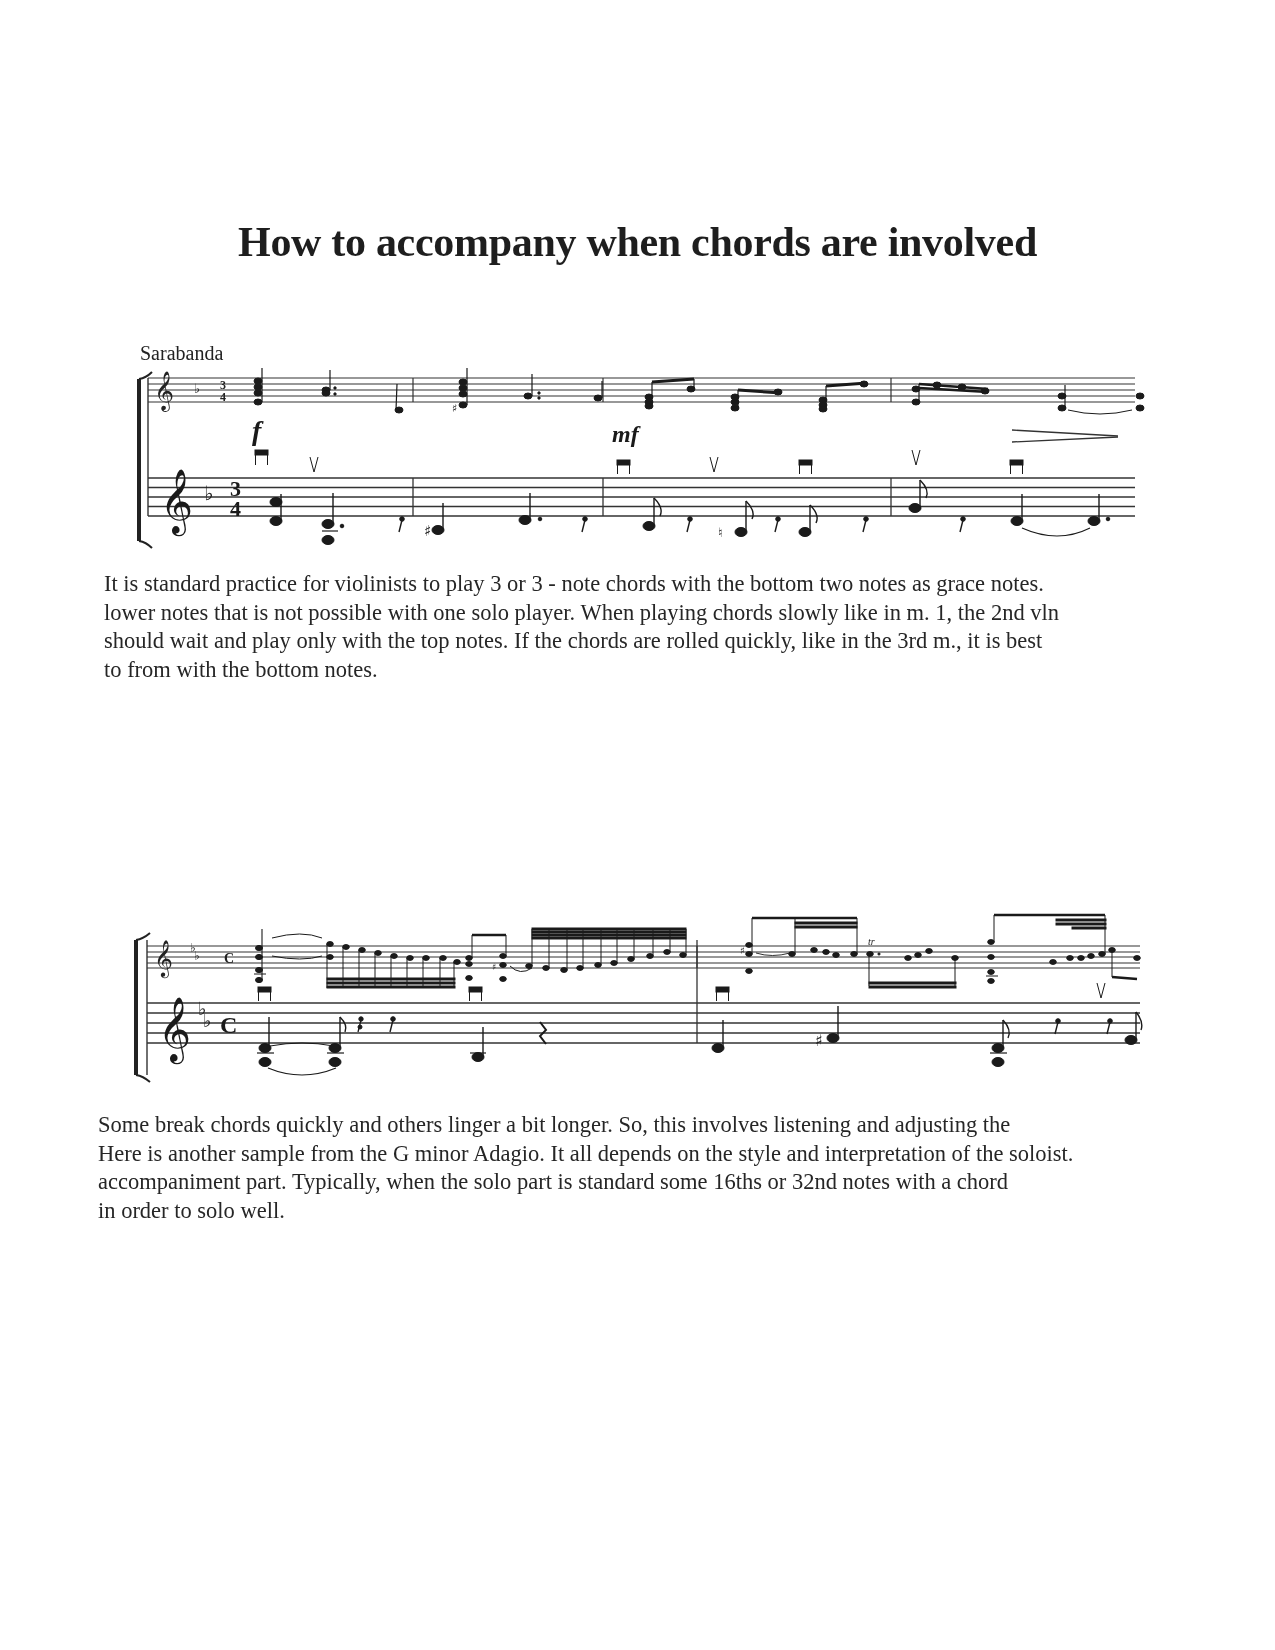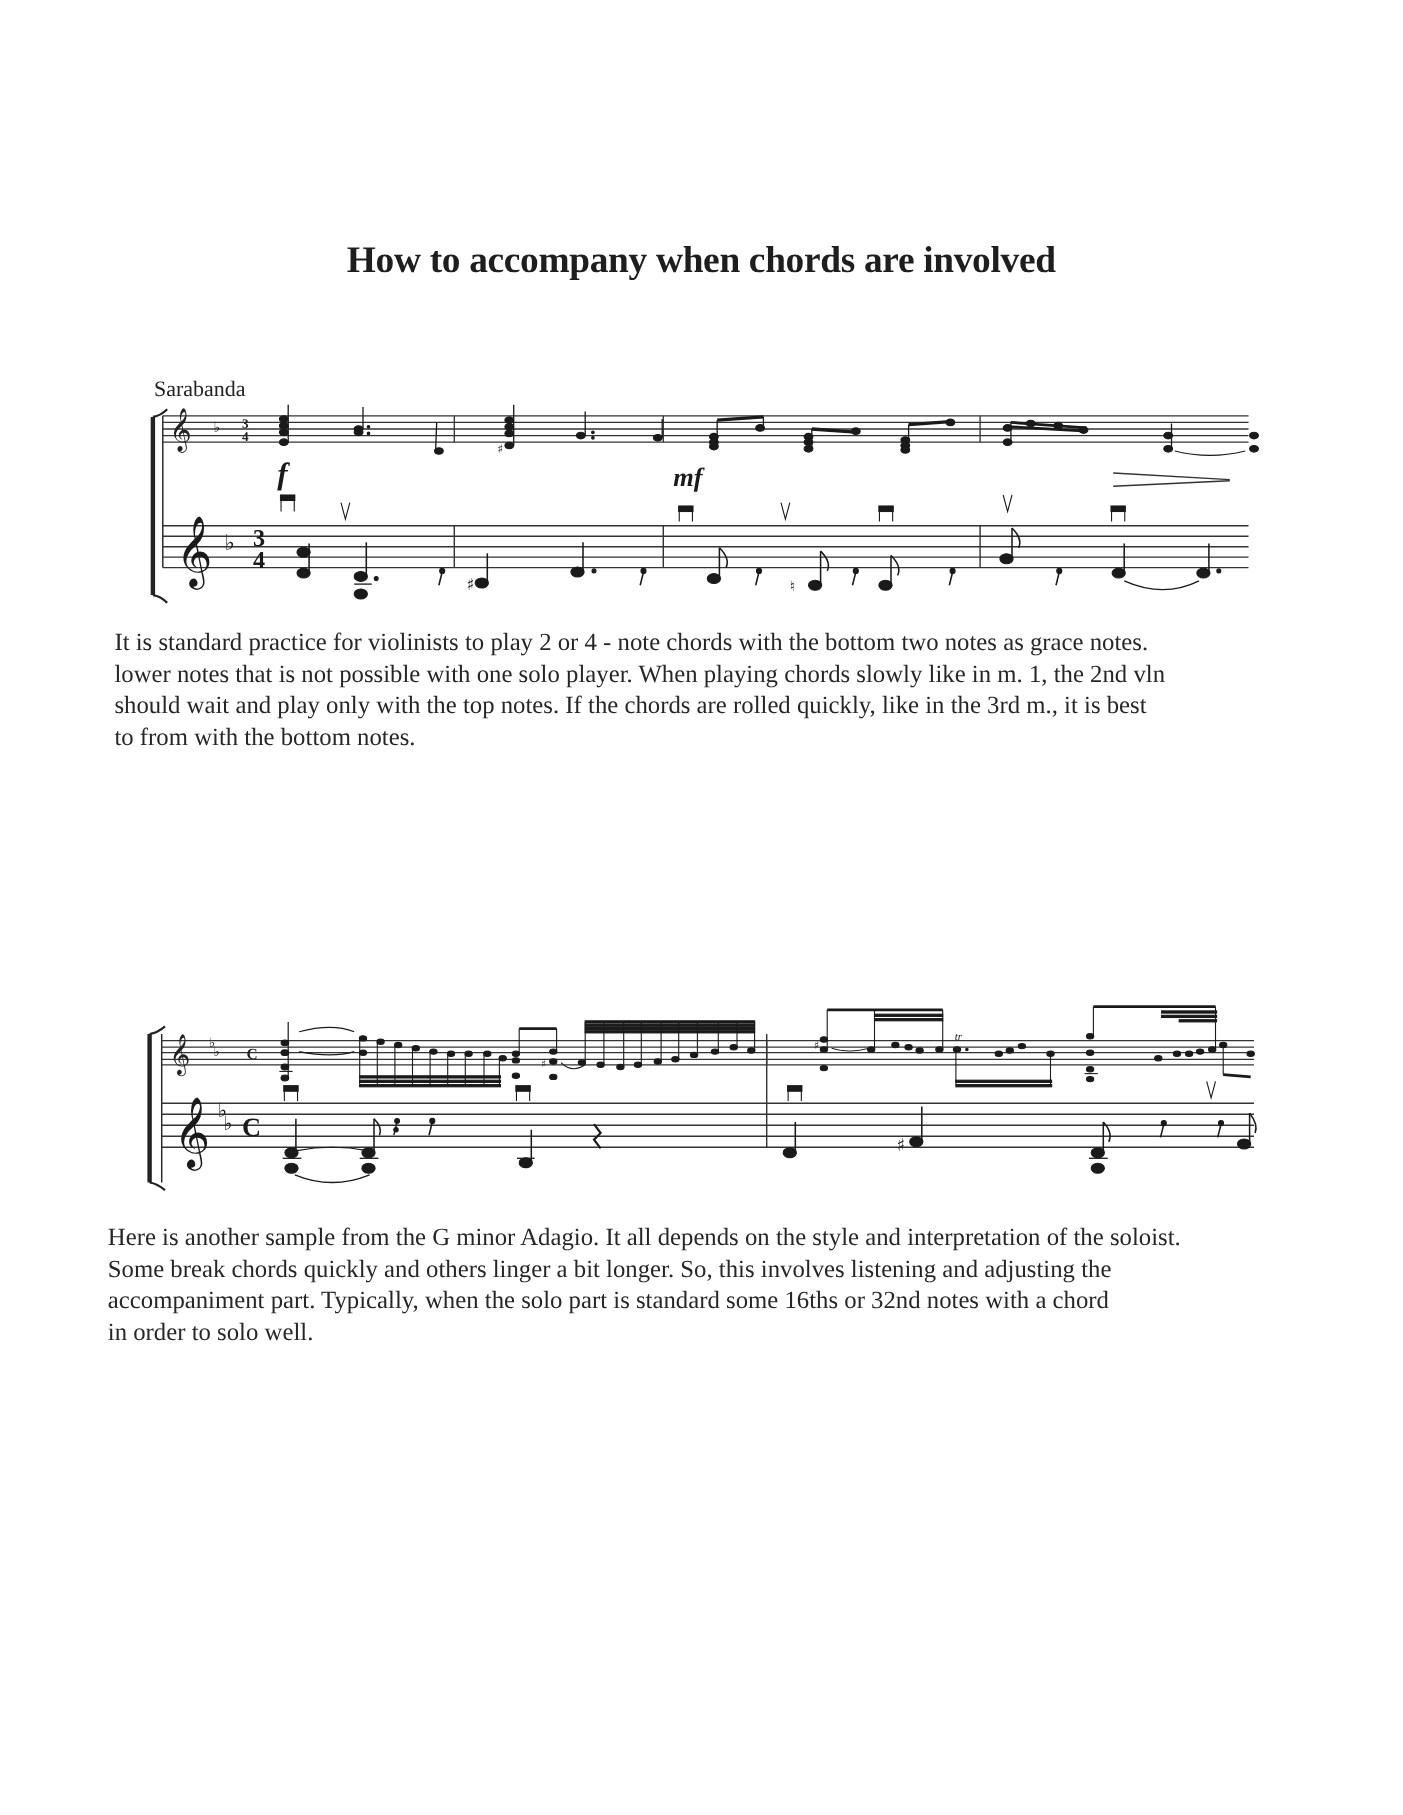--- a/index.html
+++ b/index.html
@@ -1,19 +1,19 @@
 <!DOCTYPE html>
 <html><head>
   <meta charset="utf-8">
   <style>
     html, body { margin: 0; padding: 0; background: #ffffff; }
     body { width: 1275px; height: 1650px; position: relative; overflow: hidden; color: #222; }
     .title {
       position: absolute; left: 0; width: 1275px; top: 218px; text-align: center;
-      font-family: "Liberation Serif", serif; font-weight: bold; font-size: 34px; color: #1e1e1e;
+      font-family: "Liberation Serif", serif; font-weight: bold; font-size: 42px; color: #1e1e1e;
       letter-spacing: -0.3px;
     }
     .para {
       position: absolute; font-family: "Liberation Serif", serif; font-size: 22.5px;
       line-height: 28.6px; color: #262626; white-space: nowrap;
     }
     .para div { white-space: nowrap; }
     #para1 { left: 104px; top: 570px; }
     #para2 { left: 98px; top: 1111px; }
     .score { position: absolute; left: 0; top: 0; }
@@ -214,21 +214,21 @@
     <ellipse cx="1017" cy="521" rx="6" ry="4.5"></ellipse>
     <line x1="1022" y1="521" x2="1022" y2="494" stroke-width="1.4"></line>
     <path d="M1022 528 Q1058 544 1090 528" fill="none" stroke-width="1.2"></path>
     <ellipse cx="1094" cy="521" rx="6" ry="4.5"></ellipse>
     <line x1="1099" y1="521" x2="1099" y2="494" stroke-width="1.4"></line>
     <circle cx="1108" cy="519" r="1.8"></circle>
   </g>
 </svg>
 
 <div class="para" id="para1">
-  <div>It is standard practice for violinists to play 2 or 4 - note chords with the bottom two notes as grace notes.</div>
+  <div>It is standard practice for violinists to play 3 or 3 - note chords with the bottom two notes as grace notes.</div>
   <div>lower notes that is not possible with one solo player. When playing chords slowly like in m. 1, the 2nd vln</div>
   <div>should wait and play only with the top notes. If the chords are rolled quickly, like in the 3rd m., it is best</div>
   <div>to from with the bottom notes.</div>
 </div>
 
 <svg class="score" width="1275" height="1100" viewBox="0 0 1275 1100" xmlns="http://www.w3.org/2000/svg">
 
   <g stroke="#222" fill="none">
     <line x1="136" y1="940" x2="136" y2="1075" stroke-width="4"></line>
     <path d="M136 940 Q143 939 150 933" stroke-width="2"></path>
@@ -442,17 +442,17 @@
       <line x1="1058" y1="1022" x2="1055" y2="1034" stroke-width="1.4"></line>
     <circle cx="1110" cy="1021" r="2.3"></circle>
       <line x1="1110" y1="1022" x2="1107" y2="1034" stroke-width="1.4"></line>
     <ellipse cx="1131" cy="1040" rx="6" ry="4.5"></ellipse>
     <line x1="1136" y1="1040" x2="1136" y2="1012" stroke-width="1.4"></line>
     <path d="M1136 1012 Q1144 1022 1141 1030" fill="none" stroke-width="1.4"></path>
   </g>
 </svg>
 
 <div class="para" id="para2">
+  <div>Some break chords quickly and others linger a bit longer. So, this involves listening and adjusting the</div>
   <div>Here is another sample from the G minor Adagio. It all depends on the style and interpretation of the soloist.</div>
-  <div>Some break chords quickly and others linger a bit longer. So, this involves listening and adjusting the</div>
   <div>accompaniment part. Typically, when the solo part is standard some 16ths or 32nd notes with a chord</div>
   <div>in order to solo well.</div>
 </div>
 
 </body></html>

